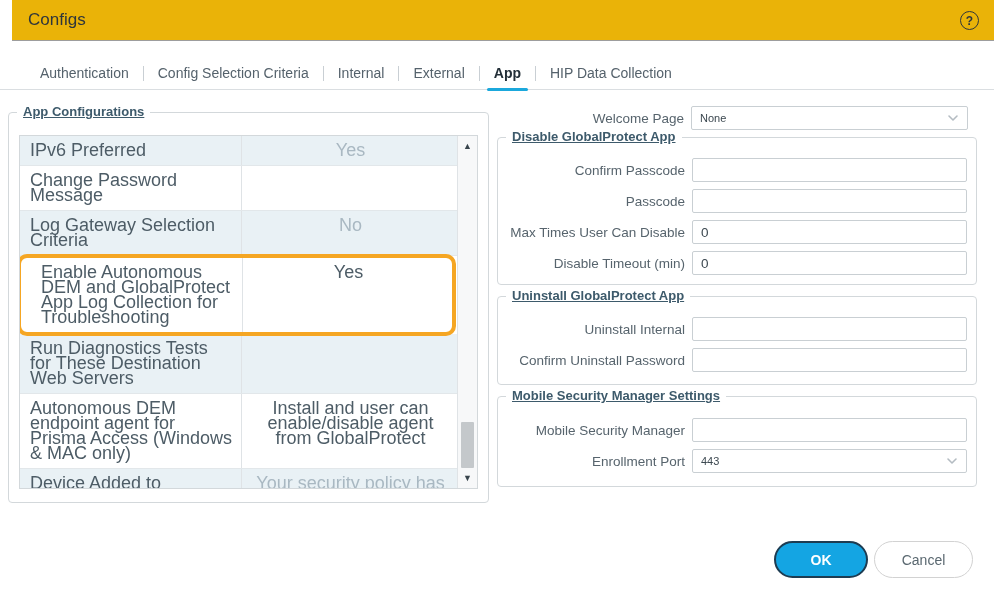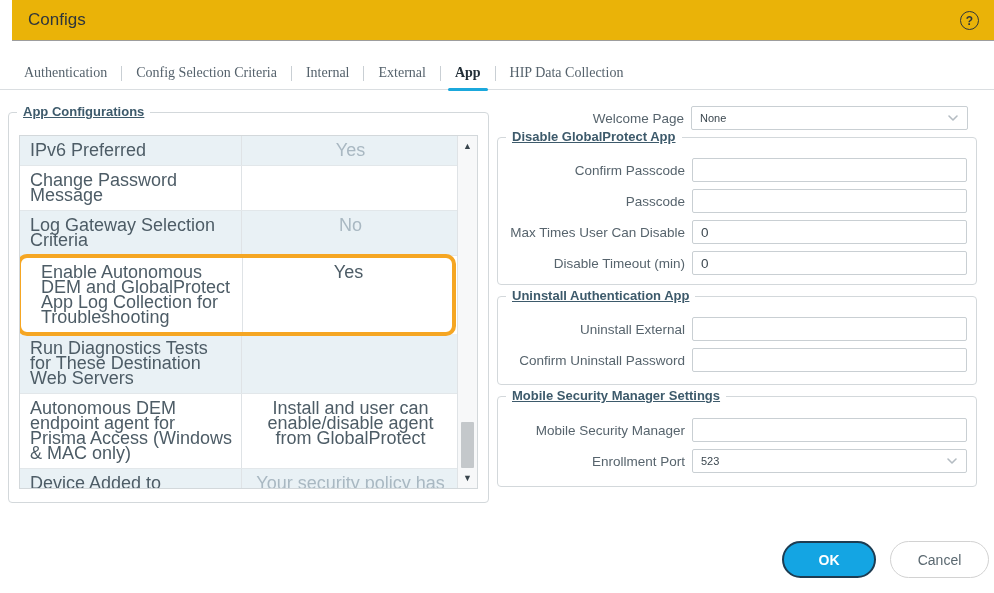--- a/index.html
+++ b/index.html
@@ -9,21 +9,21 @@
   
   .titlebar { position: absolute; left: 12px; top: 0; width: 100%; height: 41px;
     background: #eab308; border-bottom: 1px solid #9d9d9d; display: flex; align-items: center; }
   .titlebar .title { font-size: 17px; color: #2f363b; margin-left: 16px; }
   .help { position: absolute; right: 15px; top: 11px; width: 19px; height: 19px; border: 1.6px solid #2f363b;
     border-radius: 50%; color: #2f363b; font-size: 12px; font-weight: bold; display: flex;
     align-items: center; justify-content: center; cursor: pointer; background: transparent; }
 
   
   .tabs { position: absolute; left: 0; top: 57px; width: 100%; height: 33px;
-    display: flex; align-items: center; border-bottom: 1px solid #dadee1; padding-left: 10px; font-family: Liberation Serif, serif; }
+    display: flex; align-items: center; border-bottom: 1px solid #dadee1; padding-left: 26px; }
   .tab { position: relative; font-size: 14px; color: #55626c; padding: 7px 14px; cursor: pointer; white-space: nowrap; }
   .tab.active { color: #232f38; font-weight: bold; }
   .tab.active::after { content: ""; position: absolute; left: 7px; right: 7px; bottom: -3px;
     height: 3px; background: #1ba8dc; border-radius: 2px; }
   .tab-sep { width: 1px; height: 15px; background: #c9cfd4; }
 
   
   .group { position: absolute; border: 1px solid #d3d8db; border-radius: 4px; background: #fff; }
   .group > .legend { position: absolute; top: -9px; left: 8px; background: #fff; padding: 0 6px;
     font-size: 13px; font-weight: bold; color: #3d5a6b; white-space: nowrap; text-decoration: underline; }
@@ -66,21 +66,21 @@
   .grp-disable { left: 497px; top: 137px; width: 480px; height: 148px; padding: 20px 9px 0 0; }
   .grp-uninstall { left: 497px; top: 296px; width: 480px; height: 89px; padding: 20px 9px 0 0; }
   .grp-msm { left: 497px; top: 396px; width: 480px; height: 91px; padding: 21px 9px 0 0; }
   .group .field-row .flabel { flex: 0 0 194px; }
 
   .welcome-row { position: absolute; left: 497px; top: 106px; width: 480px; display: flex; align-items: center; }
   .welcome-row .flabel { flex: 0 0 194px; text-align: right; font-size: 13.5px; color: #57646d; padding-right: 7px; }
   .welcome-row .fctrl { flex: 1; padding-right: 9px; }
 
   
-  .footer { position: absolute; right: 5px; bottom: 15px; display: flex; gap: 14px; }
+  .footer { position: absolute; right: 21px; bottom: 15px; display: flex; gap: 6px; }
   .btn { height: 37px; border-radius: 19px; font-family: "Liberation Sans", sans-serif; font-size: 14px;
     display: flex; align-items: center; justify-content: center; cursor: pointer; }
   .btn-ok { width: 94px; background: #14a5e3; border: 2.5px solid #1d3c52; color: #fff; font-weight: bold; }
   .btn-cancel { width: 99px; background: #fff; border: 1px solid #d2d2d2; color: #5a6870; }
 </style>
 </head>
 <body>
 
 <div class="dialog">
 
@@ -185,42 +185,42 @@
       <div class="flabel">Max Times User Can Disable</div>
       <div class="fctrl"><input class="tbox" type="text" value="0" style=""></div>
     </div>
     <div class="field-row">
       <div class="flabel">Disable Timeout (min)</div>
       <div class="fctrl"><input class="tbox" type="text" value="0" style=""></div>
     </div>
   </div>
 
   <div class="group grp-uninstall">
-    <div class="legend">Uninstall Authentication App</div>
-    <div class="field-row">
-      <div class="flabel">Uninstall External</div>
+    <div class="legend">Uninstall GlobalProtect App</div>
+    <div class="field-row">
+      <div class="flabel">Uninstall Internal</div>
       <div class="fctrl"><input class="tbox" type="text" value="" style=""></div>
     </div>
     <div class="field-row">
       <div class="flabel">Confirm Uninstall Password</div>
       <div class="fctrl"><input class="tbox" type="text" value="" style=""></div>
     </div>
   </div>
 
   <div class="group grp-msm">
     <div class="legend">Mobile Security Manager Settings</div>
     <div class="field-row">
       <div class="flabel">Mobile Security Manager</div>
       <div class="fctrl"><input class="tbox" type="text" value="" style=""></div>
     </div>
     <div class="field-row">
       <div class="flabel">Enrollment Port</div>
       <div class="fctrl">
         <div class="selbox">
-          <span>523</span>
+          <span>443</span>
           <span class="chev">
             <svg width="14" height="14" viewBox="0 0 14 14">
                 <polyline points="3,5 7,9 11,5" fill="none" stroke="#b4bcc2" stroke-width="1.6" stroke-linecap="round" stroke-linejoin="round"></polyline>
               </svg>
           </span>
         </div>
       </div>
     </div>
   </div>
 

